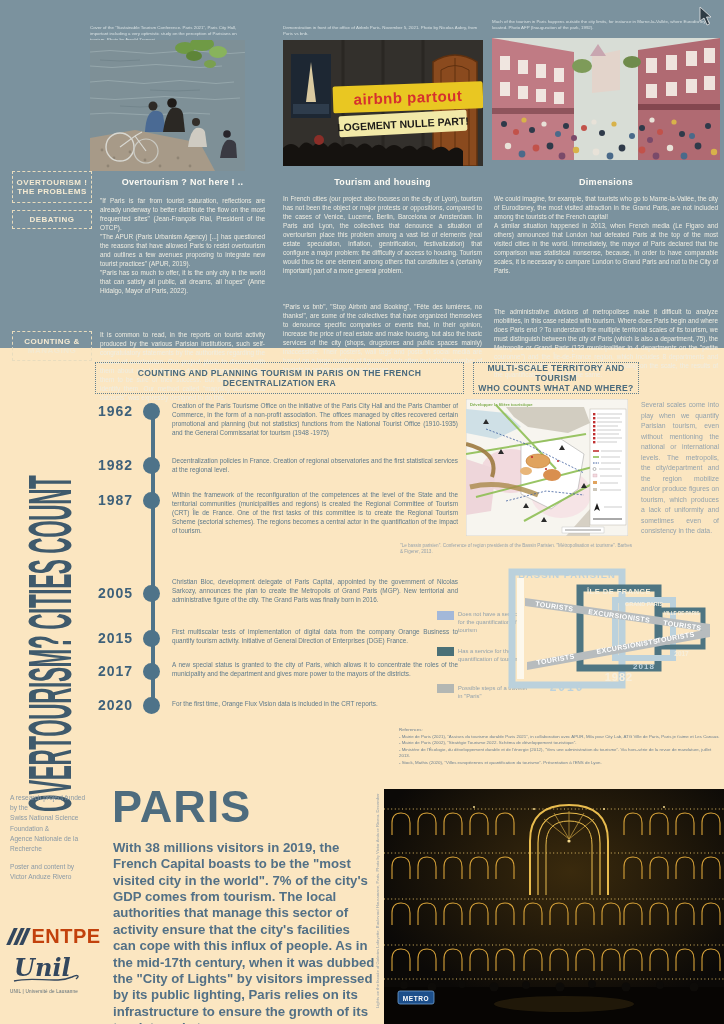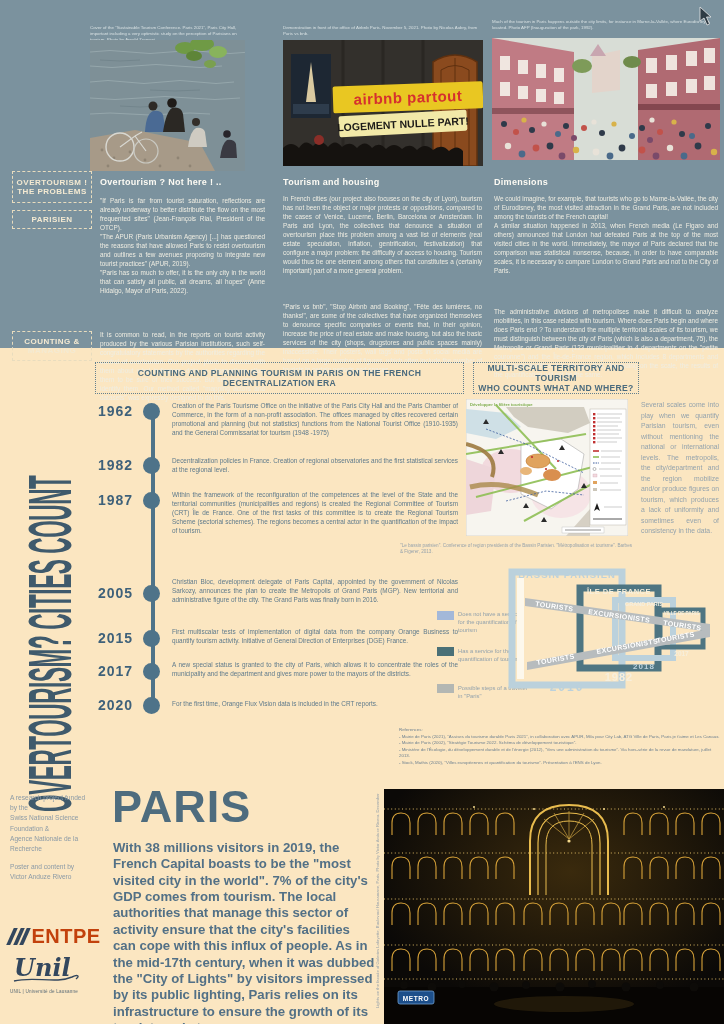--- a/index.html
+++ b/index.html
@@ -2,21 +2,21 @@
 <html><head>
 <meta charset="utf-8">
 <style>
   html,body{margin:0;padding:0;background:#e8e8e8;}
   .poster{position:relative;width:724px;height:1024px;background:#FBE6C1;overflow:hidden;
           font-family:"Liberation Sans",sans-serif;}
   .abs{position:absolute;}
   
   .top-band{position:absolute;left:0;top:0;width:724px;height:348px;background:#7B929E;}
   .photo-caption{position:absolute;font-size:4.4px;line-height:1.35;color:#D7E0E2;}
-  .col-title{position:absolute;color:#FDFBF4;font-weight:bold;font-size:9px;letter-spacing:.3px;}
+  .col-title{position:absolute;color:#FDFBF4;font-weight:bold;font-size:9px;text-align:center;letter-spacing:.3px;}
   .body-text{position:absolute;color:#EFEDE2;font-size:6.4px;line-height:1.4;text-align:justify;white-space:pre-line;}
   .side-label{position:absolute;border:1px dashed #E8DCBE;color:#F4EAD2;font-weight:bold;font-size:8px;
               letter-spacing:.5px;display:flex;align-items:center;justify-content:center;text-align:center;white-space:pre-line;}
   
   .dotted-title{position:absolute;border:1px dotted #63808F;color:#4A6A7D;font-weight:bold;font-size:8.6px;
                 letter-spacing:.3px;display:flex;align-items:center;justify-content:center;text-align:center;white-space:pre-line;}
   .vertical-title{position:absolute;left:16px;top:812px;transform-origin:0 0;
                   transform:rotate(-90deg) scale(0.75,2.05);white-space:nowrap;
                   font-size:30px;font-weight:800;letter-spacing:-.5px;color:#3F5A6C;}
   .tl-line{position:absolute;width:4px;background:#4E7389;border-radius:2px;}
@@ -209,21 +209,21 @@
             <circle cx="82" cy="100" r="3"></circle>
             <circle cx="158" cy="102" r="3"></circle>
             <circle cx="70" cy="118" r="3.4"></circle>
             <circle cx="164" cy="118" r="3.4"></circle>
           </g>
       </g>
     </svg>
 
     <div class="side-label" style="left:12px;top:171px;width:78px;height:30px;">OVERTOURISM !
 THE PROBLEMS</div>
-    <div class="side-label" style="left:12px;top:210px;width:78px;height:17px;">PARISIEN</div>
+    <div class="side-label" style="left:12px;top:210px;width:78px;height:17px;">DEBATING</div>
     <div class="side-label" style="left:12px;top:331px;width:78px;height:28px;">COUNTING &amp;
 MANAGING</div>
 
     <div class="col-title" style="left:100px;top:177px;width:165px;">Overtourism ?  Not here ! ..</div>
     <div class="col-title" style="left:283px;top:177px;width:199px;">Tourism and housing</div>
     <div class="col-title" style="left:494px;top:177px;width:224px;">Dimensions</div>
 
     <div class="body-text" style="left:100px;top:197px;width:165px;">"If Paris is far from tourist saturation, reflections are already underway to better distribute the flow on the most frequented sites" (Jean-François Rial, President of the OTCP).
 "The APUR (Paris Urbanism Agency) [...] has questioned the reasons that have allowed Paris to resist overtourism and outlines a few avenues proposing to integrate new tourist practices" (APUR, 2019).
 "Paris has so much to offer, it is the only city in the world that can satisfy all public, all dreams, all hopes" (Anne Hidalgo, Mayor of Paris, 2022).</div>

